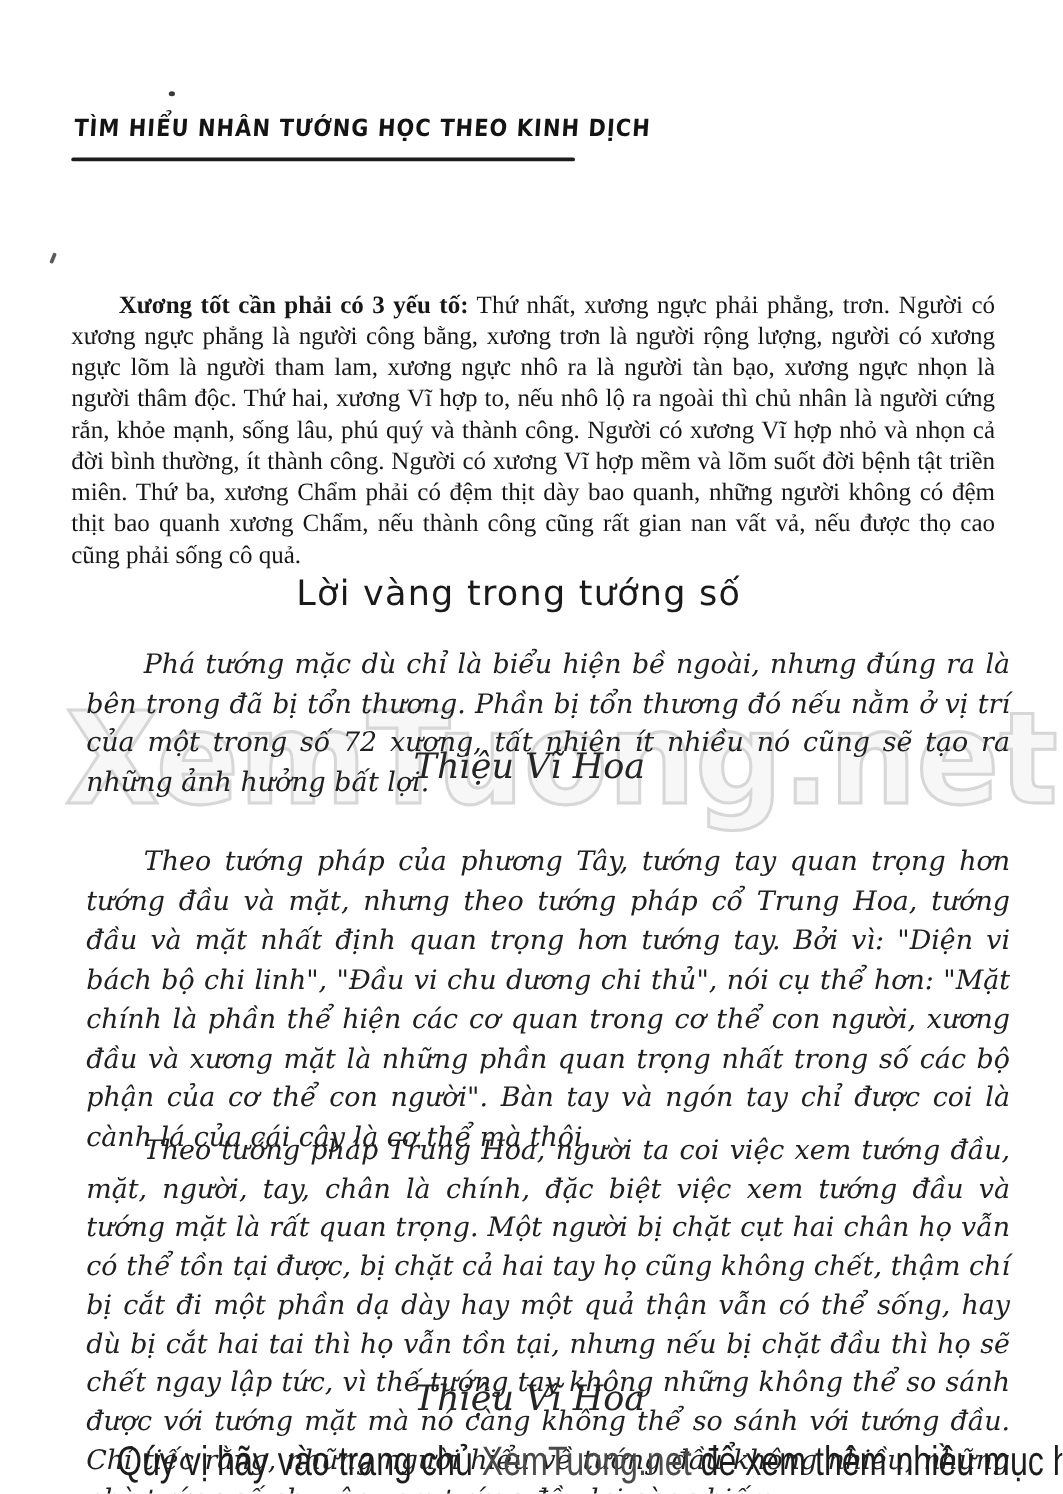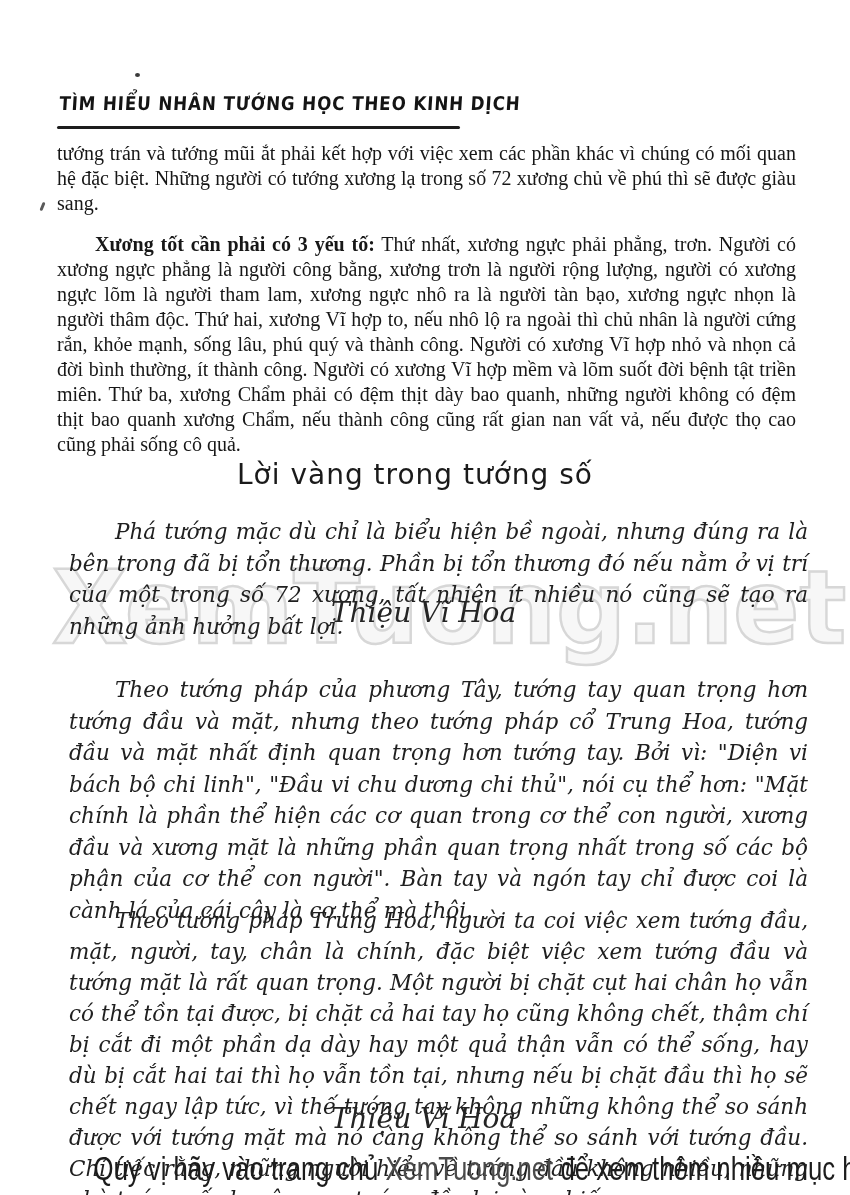--- a/index.html
+++ b/index.html
@@ -73,21 +73,20 @@
 <body>
 
 <div class="page">
 
   <span class="artifact-dot"></span>
   <span class="artifact-comma"></span>
 
   <div class="header-title">TÌM HIỂU NHÂN TƯỚNG HỌC THEO KINH DỊCH</div>
   <div class="header-underline"></div>
 
-  <p class="body-par" id="para1">tướng trán và tướng mũi ắt phải kết hợp với việc xem các phần khác vì chúng có mối quan hệ đặc biệt. Những người có tướng xương lạ trong số 72 xương chủ về phú thì sẽ được giàu sang.</p>
 
   <p class="body-par" id="para2"><span class="lead-bold">Xương tốt cần phải có 3 yếu tố:</span><span> Thứ nhất, xương ngực phải phẳng, trơn. Người có xương ngực phẳng là người công bằng, xương trơn là người rộng lượng, người có xương ngực lõm là người tham lam, xương ngực nhô ra là người tàn bạo, xương ngực nhọn là người thâm độc. Thứ hai, xương Vĩ hợp to, nếu nhô lộ ra ngoài thì chủ nhân là người cứng rắn, khỏe mạnh, sống lâu, phú quý và thành công. Người có xương Vĩ hợp nhỏ và nhọn cả đời bình thường, ít thành công. Người có xương Vĩ hợp mềm và lõm suốt đời bệnh tật triền miên. Thứ ba, xương Chẩm phải có đệm thịt dày bao quanh, những người không có đệm thịt bao quanh xương Chẩm, nếu thành công cũng rất gian nan vất vả, nếu được thọ cao cũng phải sống cô quả.</span></p>
 
   <div class="watermark">XemTuong.net</div>
 
   <div class="section-heading">Lời vàng trong tướng số</div>
 
   <p class="script-par" id="quote1">Phá tướng mặc dù chỉ là biểu hiện bề ngoài, nhưng đúng ra là bên trong đã bị tổn thương. Phần bị tổn thương đó nếu nằm ở vị trí của một trong số 72 xương, tất nhiên ít nhiều nó cũng sẽ tạo ra những ảnh hưởng bất lợi.</p>
 
   <p class="signature" id="sig1">Thiệu Vĩ Hoa</p>

